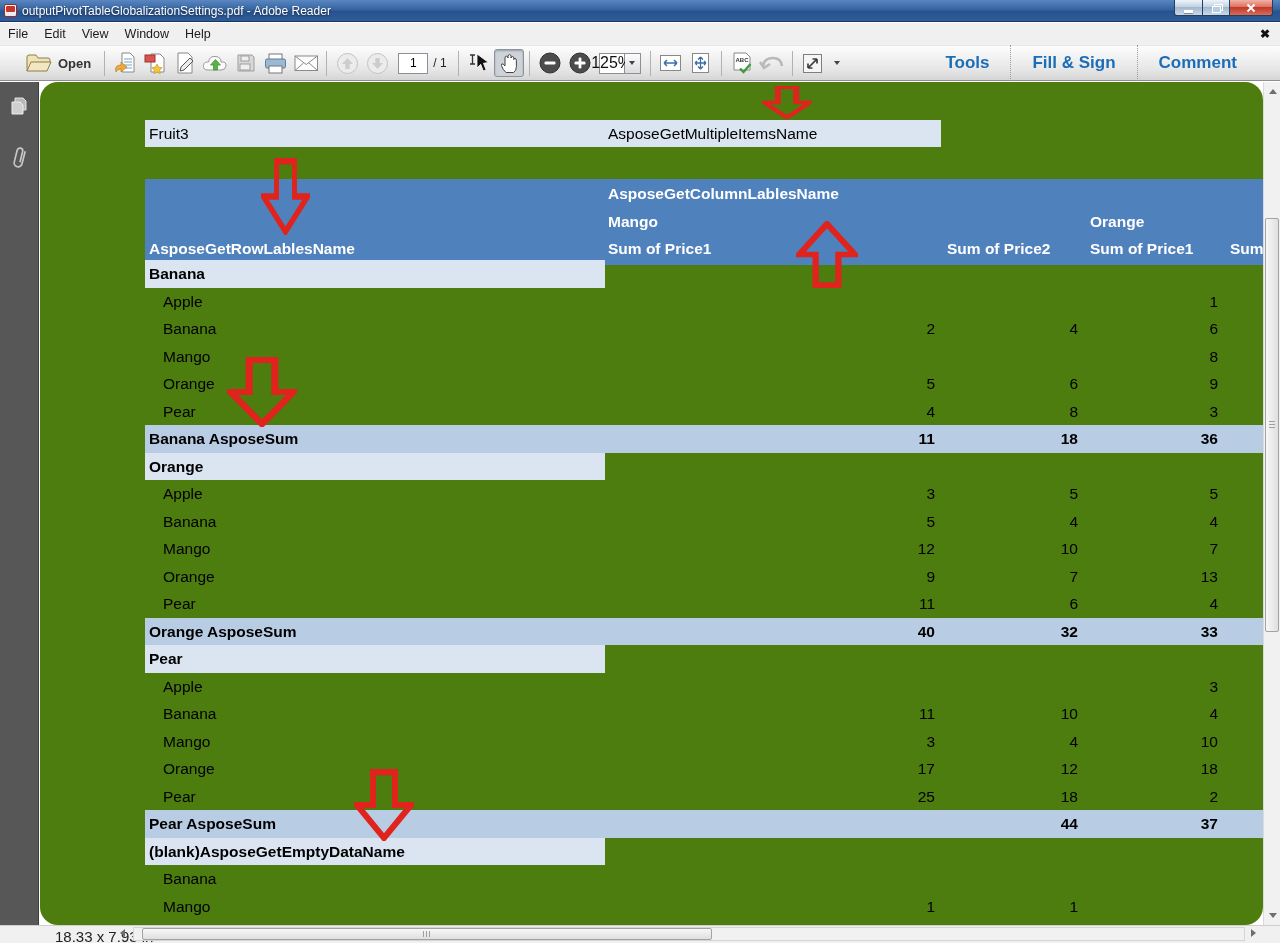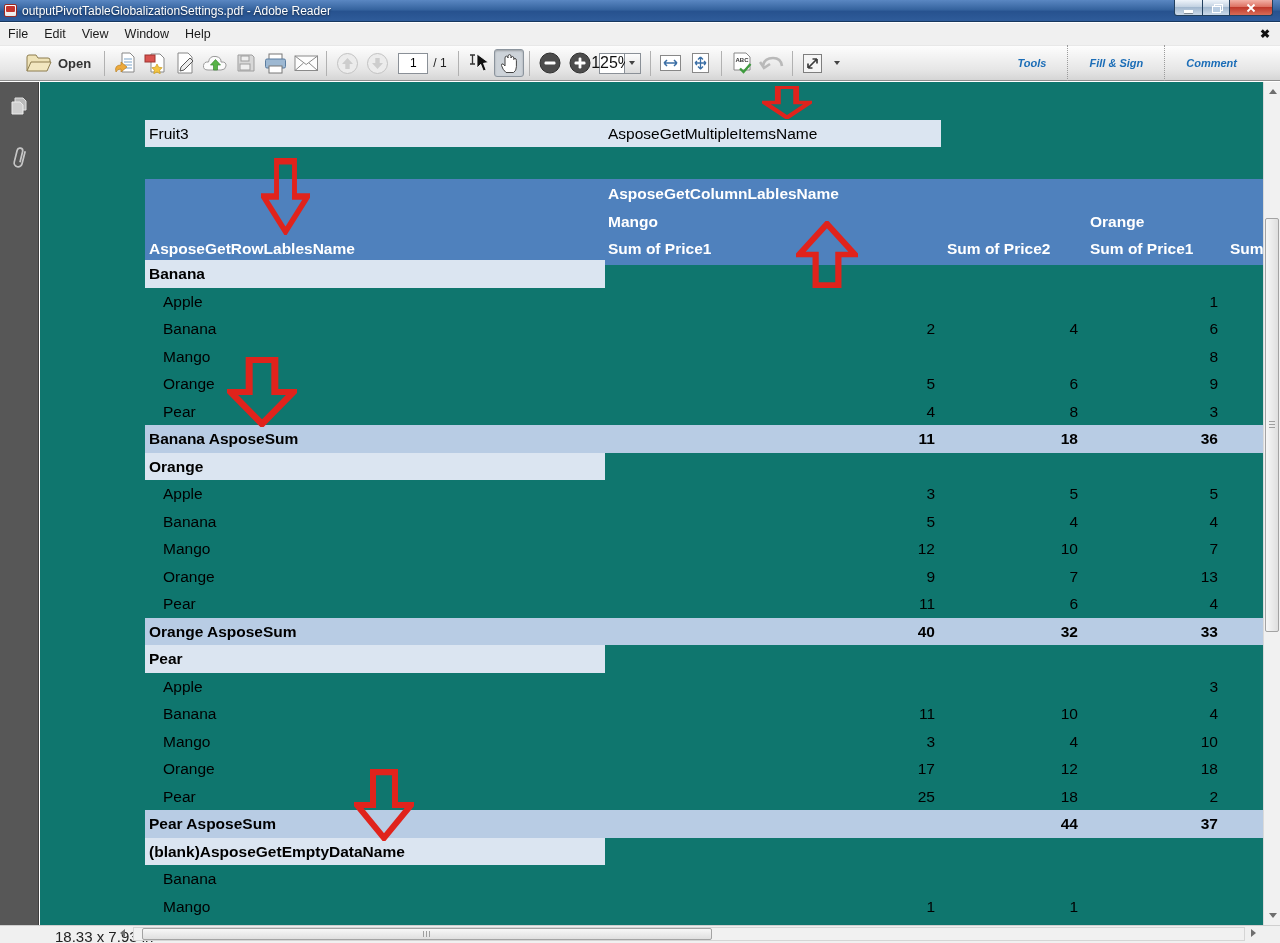--- a/index.html
+++ b/index.html
@@ -58,29 +58,29 @@
   .pagebox { width:30px; height:21px; border:1px solid #8a9097; background:#fff; text-align:center;
     font-size:12px; font-family:"Liberation Sans",sans-serif; padding:0; }
   .pagetotal { font-size:12px; color:#222; margin:0 6px 0 5px; }
   .zoombox { width:26px; height:21px; border:1px solid #8a9097; background:#fff; display:flex;
     align-items:center; justify-content:center; font-size:16px; color:#111; }
   .ddbtn { width:16px; height:21px; border:1px solid #8a9097; border-left:none;
     background:linear-gradient(#fcfcfc,#dcdcdc); display:flex; align-items:center; justify-content:center; }
   .caret-down { width:0; height:0; border-left:4px solid transparent; border-right:4px solid transparent; border-top:5px solid #444; }
   .caret-sm { border-left-width:3.5px; border-right-width:3.5px; border-top-width:4px; }
   .right-links { margin-left:auto; display:flex; align-items:stretch; height:36px; }
-  .rlink { display:flex; align-items:center; padding:0 21px; font-size:11px; font-weight:bold;
-    color:#1b6db7; border-left:1px dotted #9b9b9b;font-style:italic; }
+  .rlink { display:flex; align-items:center; padding:0 21px; font-size:17px; font-weight:bold;
+    color:#1b6db7; border-left:1px dotted #9b9b9b; }
   .rlink:first-child { border-left:none; }
 
   
   .main { position:absolute; top:82px; bottom:18px; left:0; right:0; }
   .sidebar { position:absolute; left:0; top:0; bottom:-8px; width:39px; background:#575757;
     border-right:1px solid #3e3e3e; display:flex; flex-direction:column; align-items:center; padding-top:14px; gap:26px; }
-  .docarea { position:absolute; left:40px; top:0; right:17px; bottom:0; background:#0f766e; overflow:hidden; }
+  .docarea { position:absolute; left:40px; top:0; right:17px; bottom:0; background:#4d7c0f; overflow:hidden;border-radius:18px; }
 
   
   .vscroll { position:absolute; right:0; top:0; bottom:0; width:17px; background:#f1f1f1; border-left:1px solid #dadada; }
   .vs-btn { position:absolute; left:0; width:17px; height:15px; display:flex; align-items:center; justify-content:center; }
   .vs-up { top:2px; } .vs-down { bottom:2px; }
   .tri-up { width:0; height:0; border-left:4px solid transparent; border-right:4px solid transparent; border-bottom:5px solid #6e6e6e; }
   .tri-down { width:0; height:0; border-left:4px solid transparent; border-right:4px solid transparent; border-top:5px solid #6e6e6e; }
   .vthumb { position:absolute; left:1px; width:14px; top:136px; height:414px;
     background:linear-gradient(90deg,#f7f7f7,#dfdfdf); border:1px solid #a3a3a3; border-radius:2px; }
   .vthumb::after { content:""; position:absolute; left:3px; right:3px; top:50%; margin-top:-4px; height:8px;

